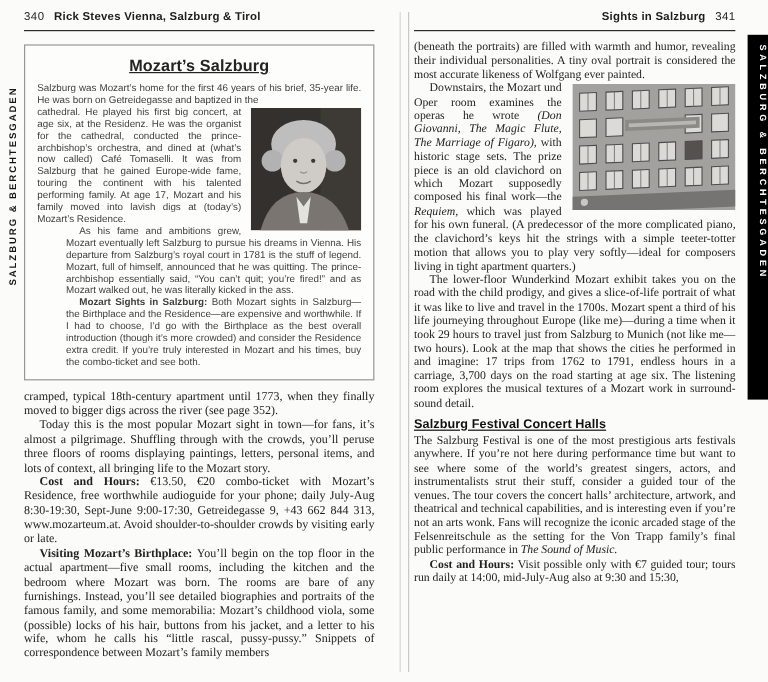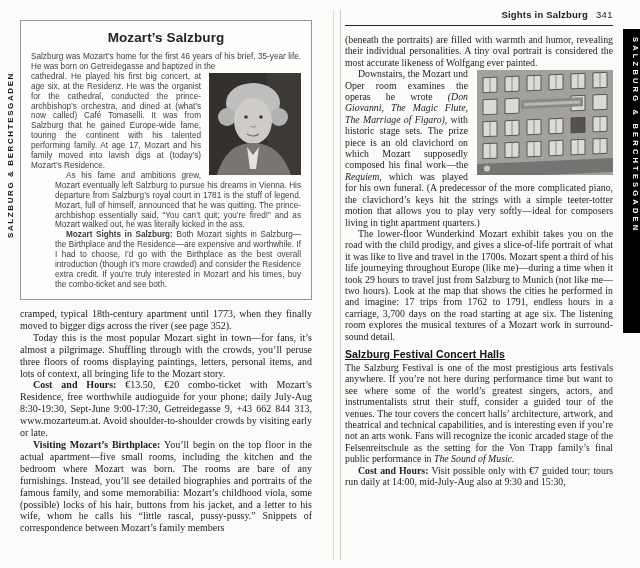--- a/index.html
+++ b/index.html
@@ -44,21 +44,21 @@
   .hdr .num { letter-spacing:.4px; }
 
   
   .box {
     margin-top:11px; height:280px; overflow:hidden;
     border:1.5px solid #979797; background:#fdfdfc;
     padding:7px 10px 8px;
   }
   .box h2 {
     text-align:center; font:bold 13.5px "Liberation Sans", sans-serif;
-    color:#232323; margin:2px 0 7px; letter-spacing:.1px;
+    color:#232323; margin:2px 0 7px; letter-spacing:.1px;text-decoration:underline;
   }
   .box p {
     font:8.2px/9.9px "Liberation Sans", sans-serif;
     color:#3e3e3e; text-align:justify;
   }
   .box p.ind { text-indent:11px;margin-left:24px; }
   .portrait { float:right; width:92px; height:102px; margin:1px 0 4px 8px; }
   .portrait svg { display:block; width:100%; height:100%; }
 
   
@@ -85,20 +85,24 @@
 
   <div class="rail-left">SALZBURG &amp; BERCHTESGADEN</div>
   <div class="tab-right">
     <span>SALZBURG &amp; BERCHTESGADEN</span>
   </div>
 
   <div class="gutter-line a"></div>
   <div class="gutter-line b"></div>
 
   <div class="page page-l">
+    <div class="hdr">
+      <span class="num">340</span>
+      <span class="ttl">Rick Steves Vienna, Salzburg &amp; Tirol</span>
+    </div>
 
     <div class="box">
       <h2>Mozart’s Salzburg</h2>
       <p><span>Salzburg was Mozart’s home for the first 46 years of his brief, 35-year life. He was born on Getreidegasse and baptized in the</span></p>
       <p><span class="portrait">
             <svg viewBox="0 0 92 102" preserveAspectRatio="none" aria-hidden="true">
           <rect width="92" height="102" fill="#33302d"></rect>
           <rect x="58" width="34" height="102" fill="#3d3935"></rect>
           <ellipse cx="44" cy="30" rx="27" ry="20" fill="#bebebe"></ellipse>
           <circle cx="18" cy="44" r="9" fill="#b2b2b2"></circle>

